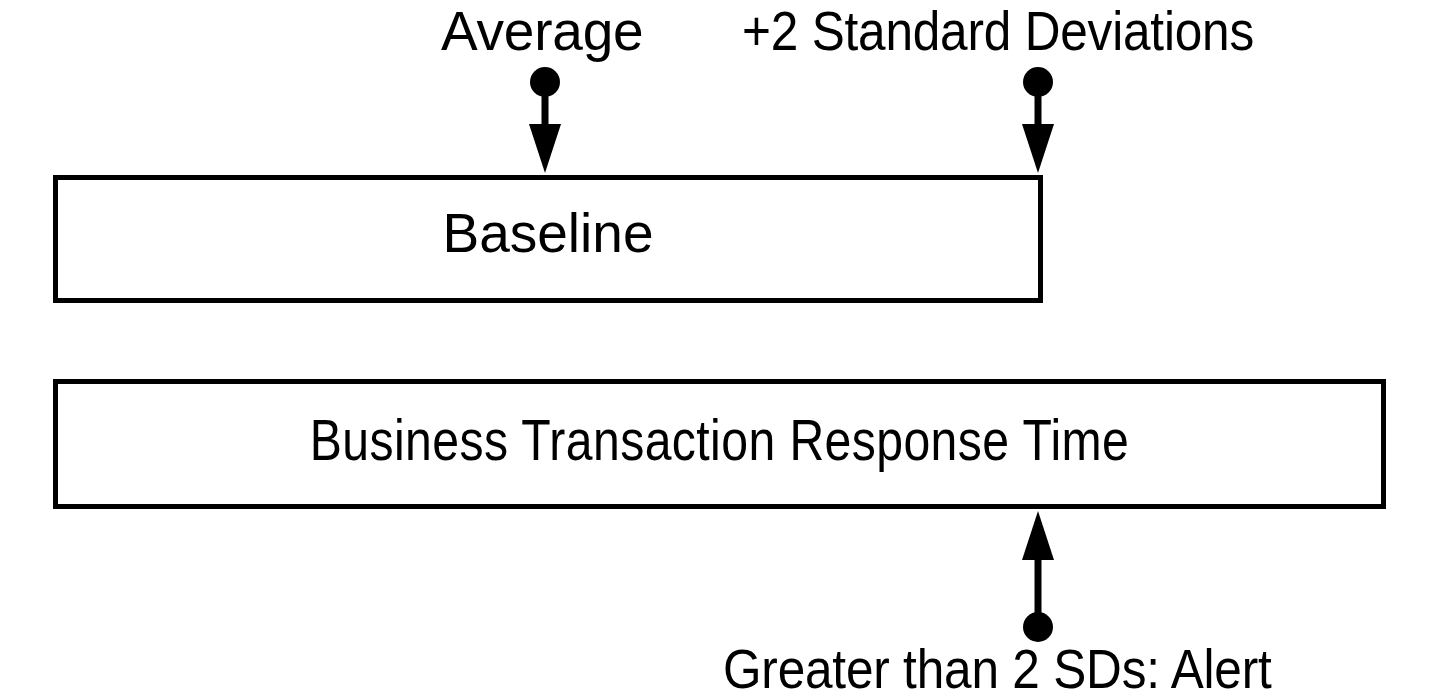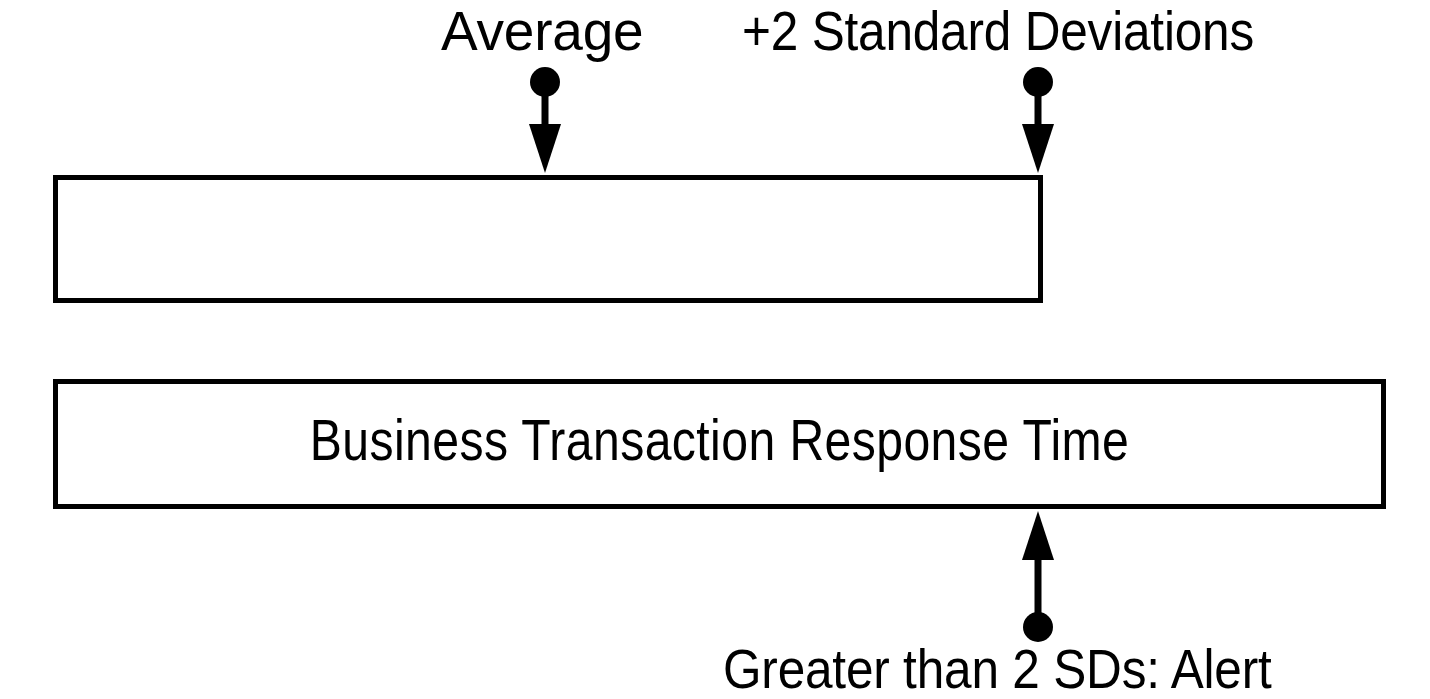--- a/index.html
+++ b/index.html
@@ -109,16 +109,17 @@
     </g>
 
   </svg>
 
   <div class="lbl lbl-average">Average</div>
 
   <div class="lbl lbl-sd">+2 Standard Deviations</div>
 
   <div class="lbl lbl-alert">Greater than 2 SDs: Alert</div>
 
+  <div class="boxtext boxtext-baseline">Baseline</div>
 
   <div class="boxtext boxtext-btrt">Business Transaction Response Time</div>
 
 </div>
 
 </body></html>

